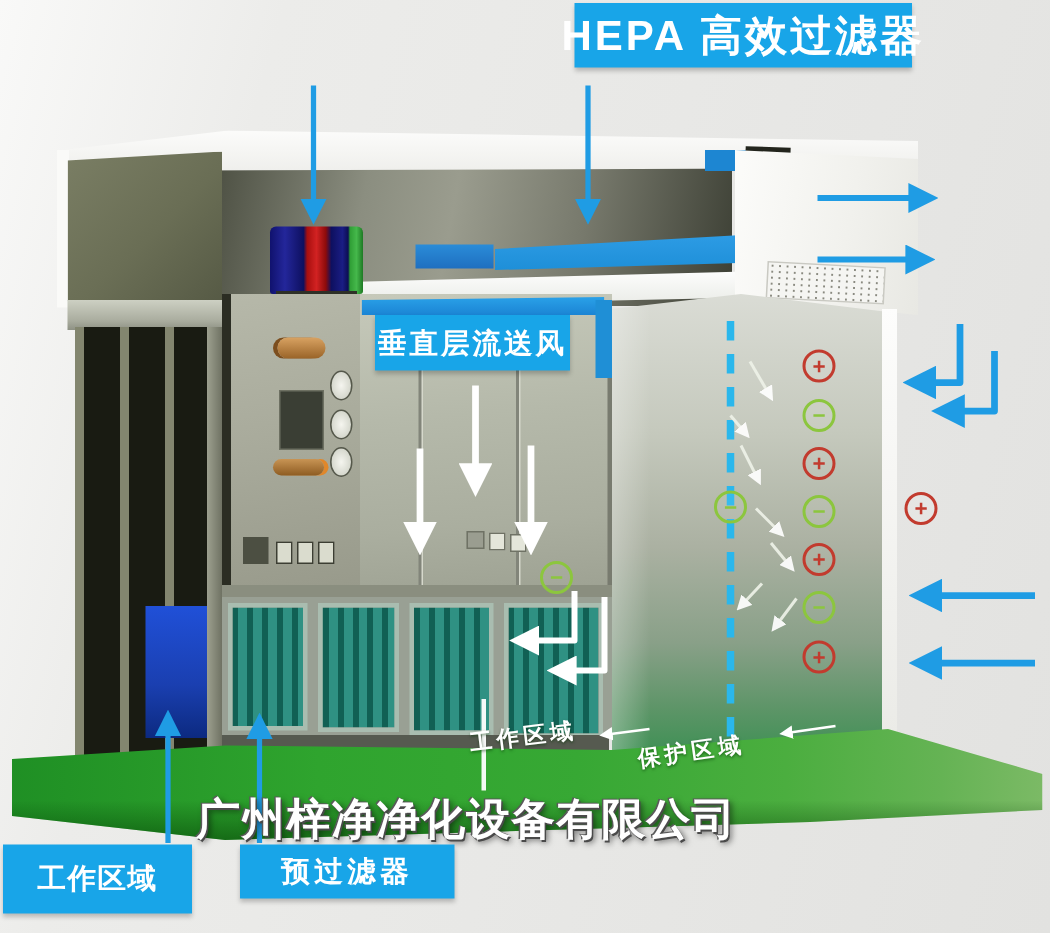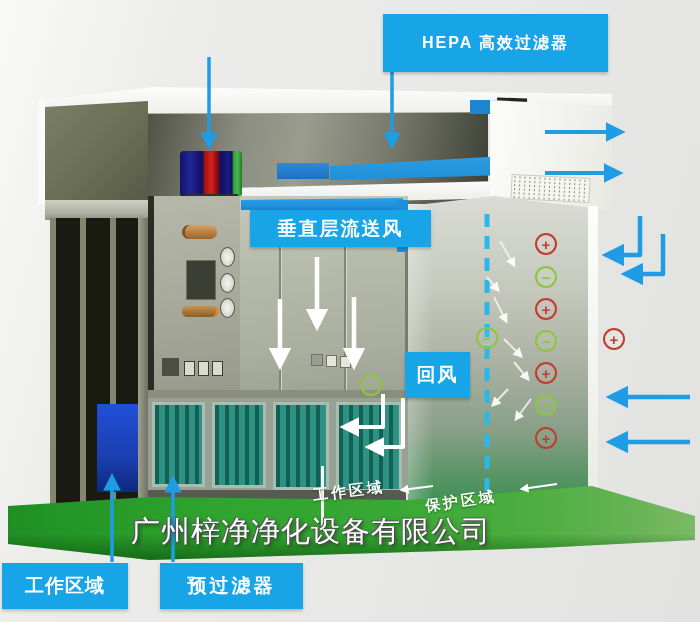--- a/index.html
+++ b/index.html
@@ -222,21 +222,20 @@
   <div class="sym neg" style="left:535px;top:330px;">−</div>
   <div class="sym pos" style="left:535px;top:362px;">+</div>
   <div class="sym neg" style="left:535px;top:394px;">−</div>
   <div class="sym pos" style="left:535px;top:427px;">+</div>
   <div class="sym neg" style="left:476px;top:327px;">−</div>
   <div class="sym neg" style="left:360px;top:374px;">−</div>
   <div class="sym pos" style="left:603px;top:328px;">+</div>
 
   <div class="zone" style="left:313px;top:482px;transform:rotate(-7deg);">工作区域</div>
   <div class="zone" style="left:425px;top:492px;transform:rotate(-8deg);">保护区域</div>
-  <div class="watermark" style="left:131px;top:512px;">广州梓净净化设备有限公司</div>
-
-  <div class="lbl" style="left:383px;top:14px;width:225px;height:58px;font-size:16px;letter-spacing:2px;">HEPA 高效过滤器</div>
-  <div class="lbl" style="left:250px;top:210px;width:181px;height:37px;font-size:19px;letter-spacing:2px;">垂直层流送风</div>
-  <div class="lbl" style="left:405px;top:352px;width:65px;height:46px;font-size:19px;letter-spacing:2px;">回风</div>
+  <div class="watermark" style="left:131px;top:527px;font-weight:bold;">广州梓净净化设备有限公司</div>
+
+  <div class="lbl" style="left:383px;top:2px;width:225px;height:43px;font-size:28px;letter-spacing:2px;">HEPA 高效过滤器</div>
+  <div class="lbl" style="left:250px;top:210px;width:130px;height:37px;font-size:19px;letter-spacing:2px;">垂直层流送风</div>
   <div class="lbl" style="left:2px;top:563px;width:126px;height:46px;font-size:19px;letter-spacing:1px;">工作区域</div>
-  <div class="lbl" style="left:160px;top:563px;width:143px;height:46px;font-size:19px;letter-spacing:3px;">预过滤器</div>
+  <div class="lbl" style="left:160px;top:563px;width:143px;height:36px;font-size:19px;letter-spacing:3px;">预过滤器</div>
 
 </div>
 
 </body></html>

